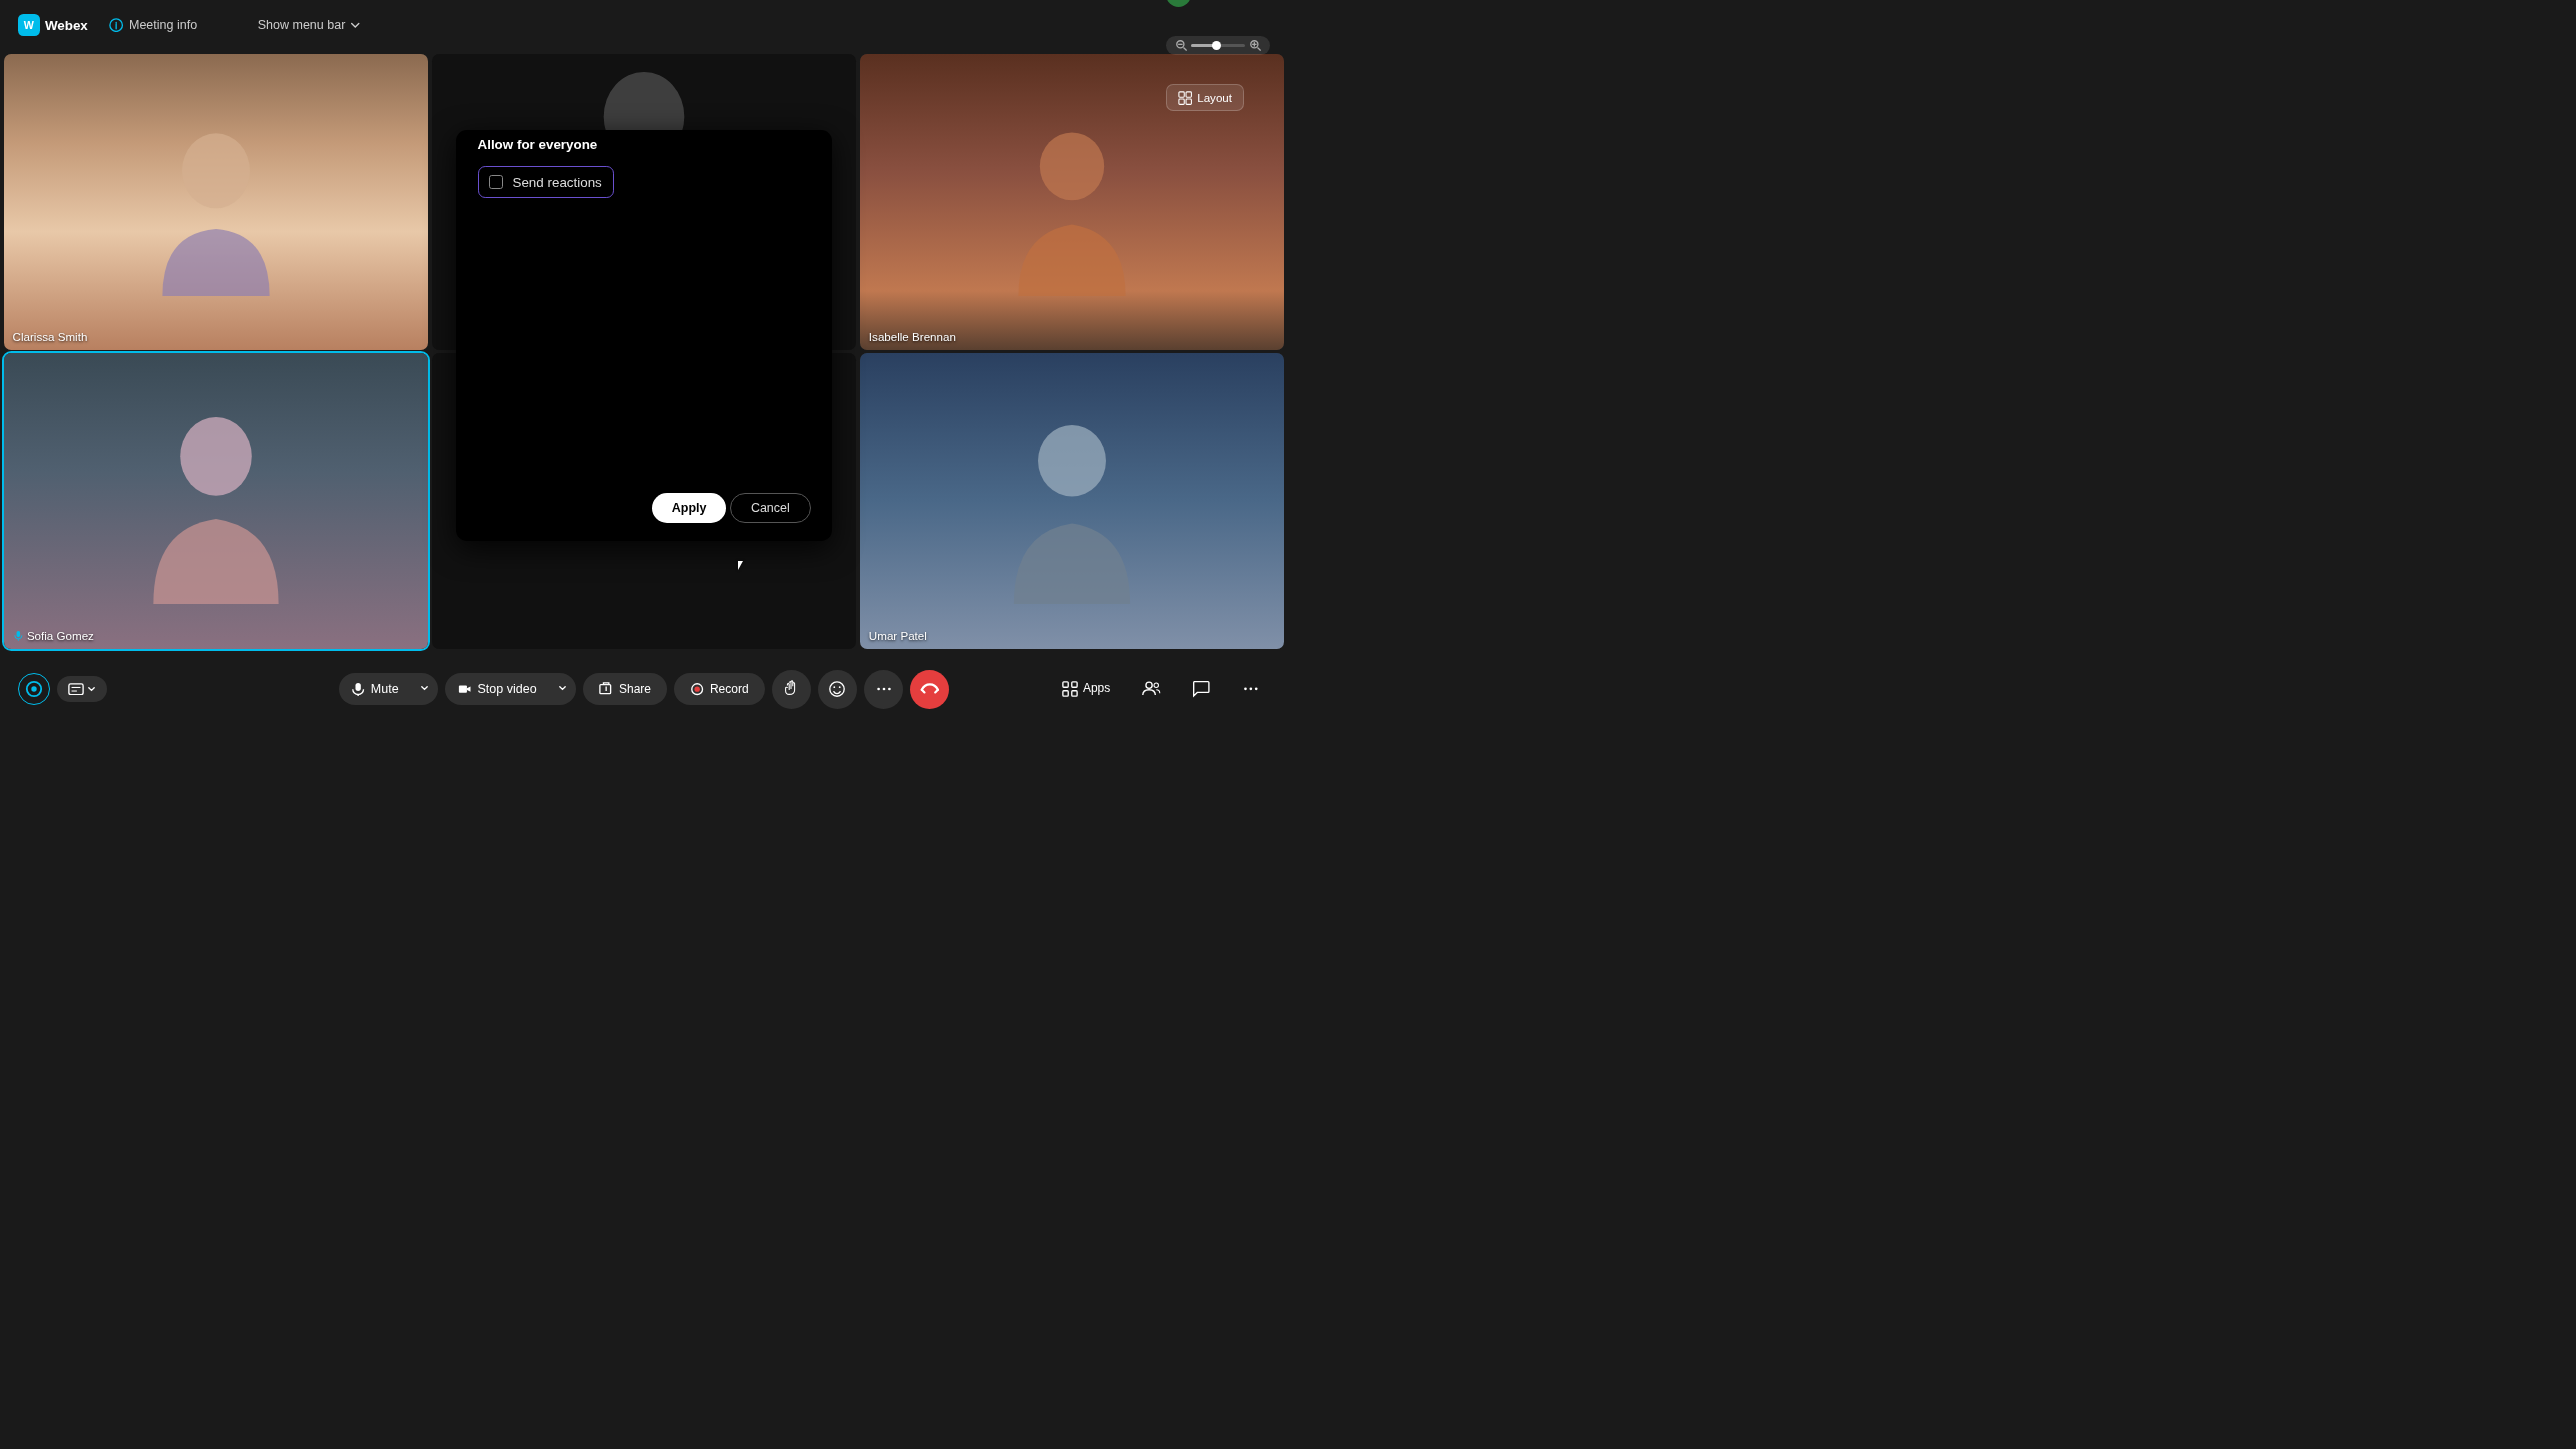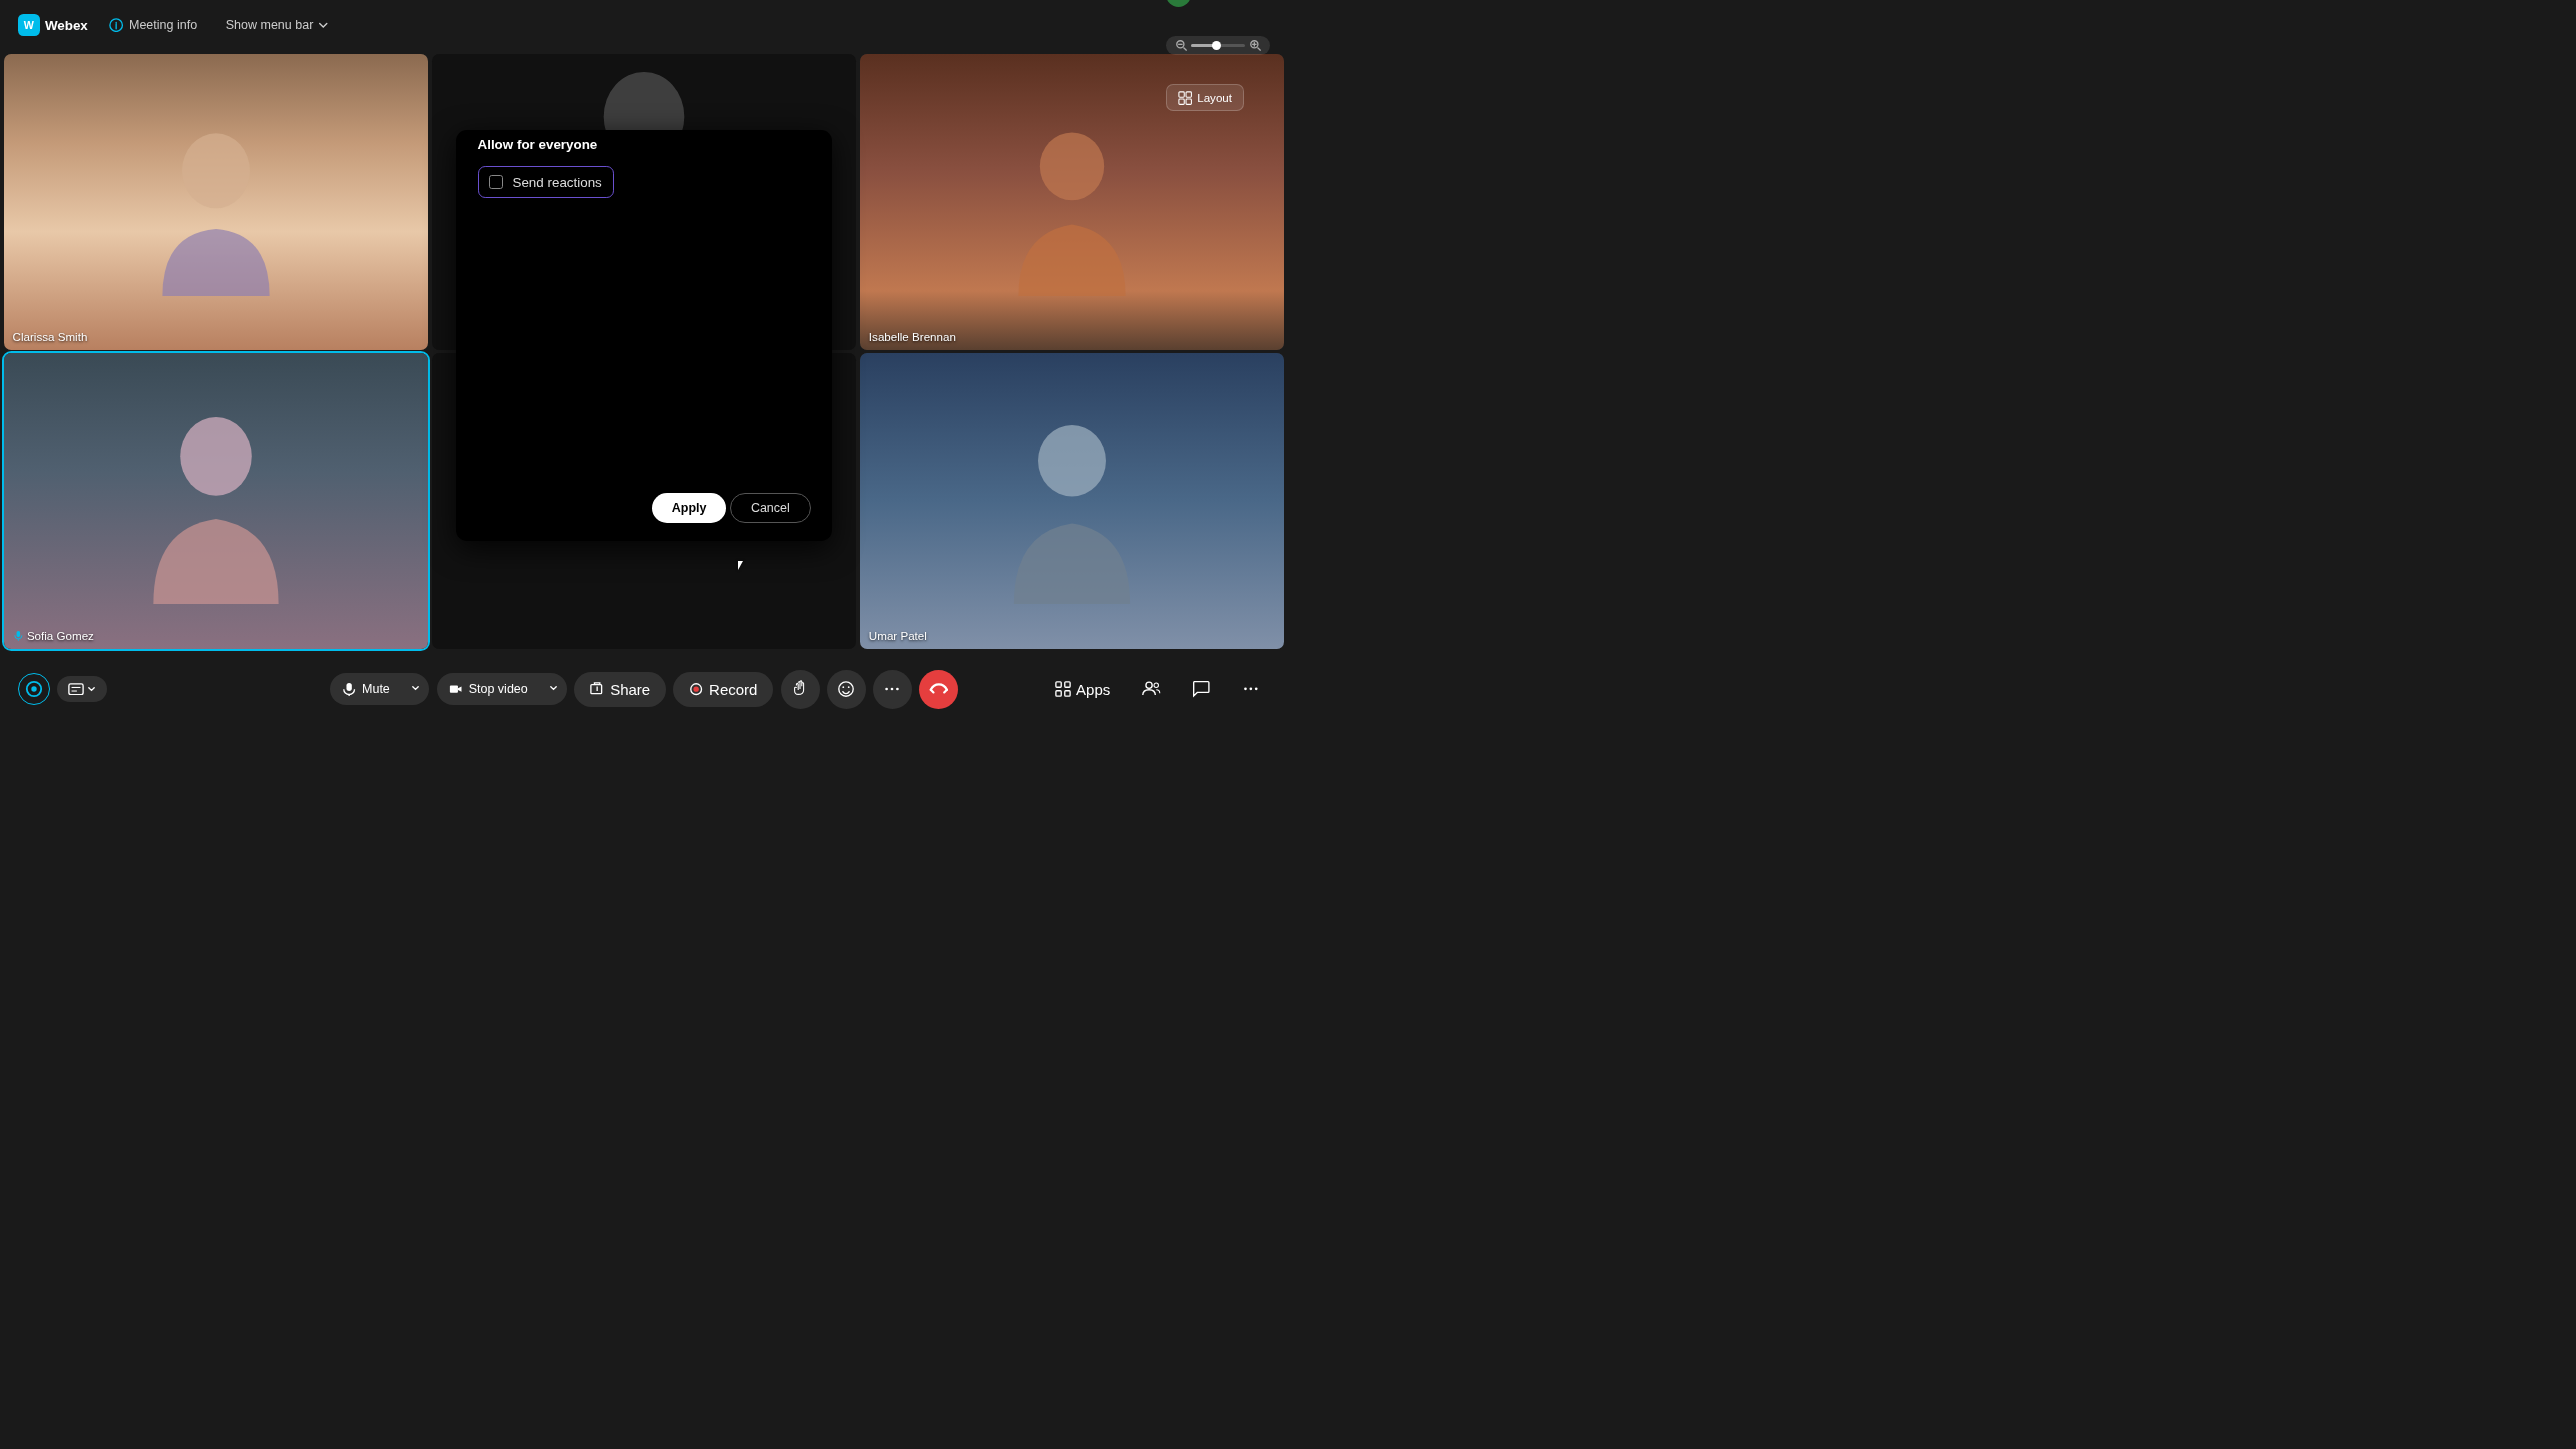--- a/index.html
+++ b/index.html
@@ -60,20 +60,21 @@
     }
     .show-menu-btn {
       display: flex;
       align-items: center;
       gap: 3.6px;
       color: #ccc;
       font-size: 12.5px;
       cursor: pointer;
       padding: 3.6px 7.2px;
       border-radius: 5.4px;
+      margin-left: 32px;
     }
     .top-bar-right {
       margin-left: auto;
       display: flex;
       align-items: flex-start;
       gap: 29px;
       flex-direction: column;
     }
     .time-display {
       color: #fff;
@@ -266,28 +267,27 @@
     .toolbar-right {
       position: absolute;
       right: 18px;
       display: flex;
       align-items: center;
       gap: 10.7px;
     }
 
     .tb-btn {
       display: flex;
-      align-items: center;
       gap: 5.4px;
       background: rgba(255,255,255,0.1);
       border: none;
       border-radius: 21.5px;
       padding: 9px 16px;
       color: #fff;
-      font-size: 15px;
+      font-size: 12px;
       cursor: pointer;
       white-space: nowrap;
     }
     .tb-btn-split {
       display: flex;
       align-items: center;
       background: rgba(255,255,255,0.1);
       border-radius: 21.5px;
       overflow: hidden;
     }

